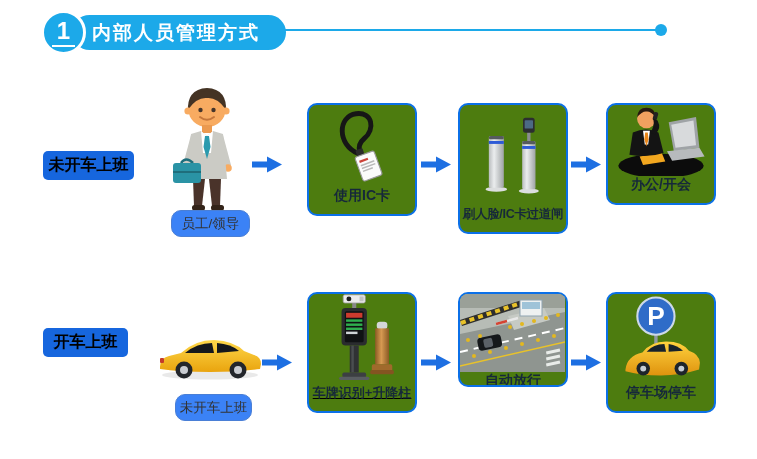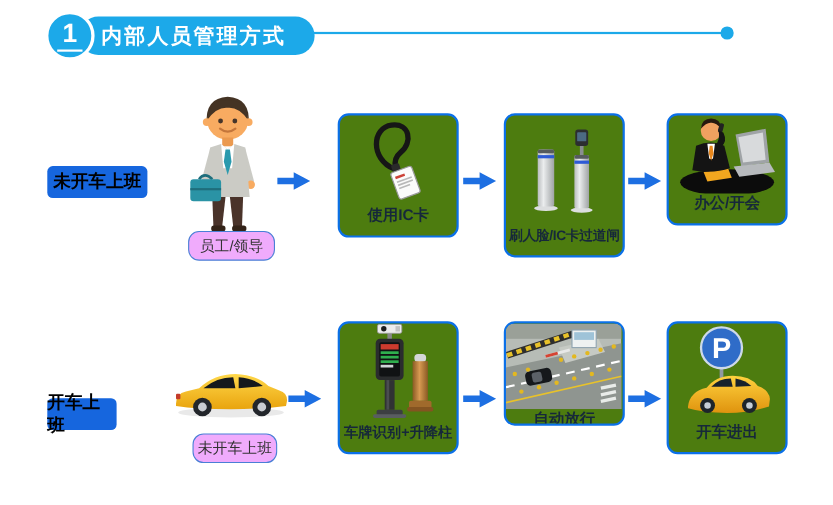--- a/index.html
+++ b/index.html
@@ -26,36 +26,36 @@
     background:var(--cyan);border:3px solid #fff;box-sizing:border-box;z-index:2;
     display:flex;align-items:center;justify-content:center;color:#fff;font-size:24px;font-weight:bold;
   }
   .hdr-circle .num{border-bottom:2px solid #fff;padding:0 5px 2px;line-height:1;}
   
   .tag{
     position:absolute;background:var(--blue);color:#000000;font-weight:bold;font-size:16px;
     border-radius:5px;display:flex;align-items:center;justify-content:center;
   }
   #tag-row1{left:43px;top:151px;width:91px;height:29px;}
-  #tag-row2{left:43px;top:362px;width:63px;height:29px;}
+  #tag-row2{left:43px;top:328px;width:85px;height:29px;}
   .subject-label{
-    position:absolute;background:#f0abfc;border:1px solid #4a7fd6;border-radius:10px;
+    position:absolute;background:#3b82f6;border:1px solid #4a7fd6;border-radius:10px;
     color:#333;font-size:13.5px;display:flex;align-items:center;justify-content:center;
   }
   #subject1{left:171px;top:210px;width:77px;height:25px;}
   #subject2{left:175px;top:394px;width:75px;height:25px;}
   
   .flow-box{
     position:absolute;width:110px;background:#4d7c0f;border:2.5px solid var(--border-blue);
     border-radius:10px;box-sizing:border-box;display:flex;flex-direction:column;align-items:center;overflow:hidden;
   }
   #box-r1-1{left:307px;top:103px;height:113px;}
   #box-r1-2{left:458px;top:103px;height:131px;}
   #box-r1-3{left:606px;top:103px;height:102px;}
-  #box-r2-1{left:307px;top:292px;height:121px;}
+  #box-r2-1{left:307px;top:292px;height:121px;text-decoration:underline;}
   #box-r2-2{left:458px;top:292px;height:95px;}
   #box-r2-3{left:606px;top:292px;height:121px;}
   .icon-wrap{flex:1;display:flex;align-items:center;justify-content:center;width:100%;overflow:hidden;}
   .box-label{font-weight:bold;font-size:14px;color:var(--dark);margin-bottom:9px;white-space:nowrap;}
   .box-label.sm{font-size:12.5px;letter-spacing:-0.3px;}
   .box-label.md{font-size:13px;}
   .photo-wrap{width:100%;height:78px;flex:none;overflow:hidden;}
   .photo-wrap svg{display:block;}
   .label-area{flex:1;display:flex;align-items:center;justify-content:center;width:100%;}
   .label-area .box-label{margin-bottom:4px;}
@@ -313,16 +313,16 @@
         <text x="46" y="36" text-anchor="middle" font-size="31" font-weight="bold" fill="#ffffff" font-family="Liberation Sans, sans-serif">P</text>
         <path d="M10 88 Q12 72 30 68 Q40 55 58 55 Q77 55 85 66 Q97 70 98 80 L97 88 Q75 95 52 95 Q27 95 10 90 Z" fill="url(#pcarGrad)"></path>
         <path d="M35 67 Q43 58 56 58 L58 67 Z" fill="#17222c"></path>
         <path d="M61 58 Q72 60 78 66 L61 67 Z" fill="#17222c"></path>
         <circle cx="31" cy="87" r="8" fill="#1d242b"></circle>
           <circle cx="31" cy="87" r="3.5" fill="#c6cdd6"></circle>
         <circle cx="76" cy="87" r="8" fill="#1d242b"></circle>
           <circle cx="76" cy="87" r="3.5" fill="#c6cdd6"></circle>
       </svg>
     </div>
-    <div class="box-label">开车进出</div>
+    <div class="box-label">停车场停车</div>
   </div>
 
 </div>
 
 </body></html>

